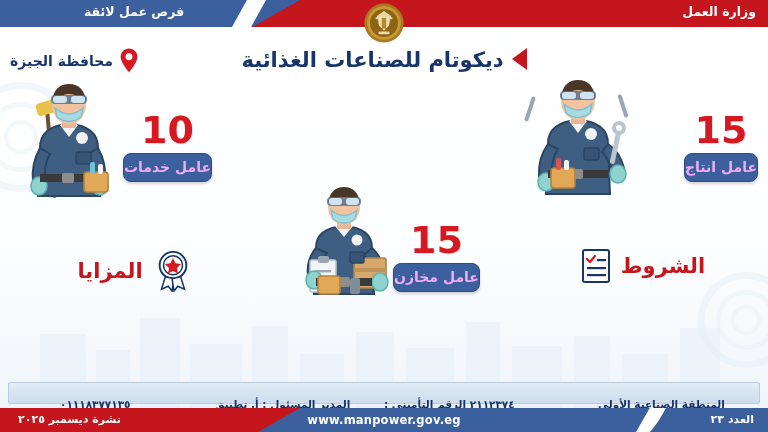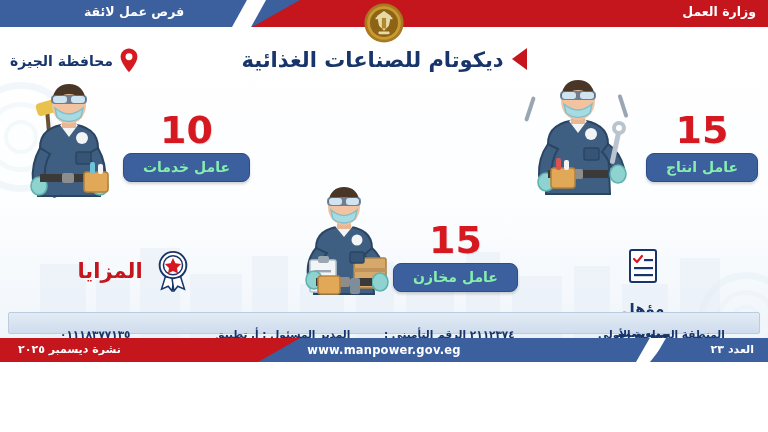--- a/index.html
+++ b/index.html
@@ -2,21 +2,21 @@
 <html lang="ar" dir="rtl"><head>
 <meta charset="utf-8">
 <style>
   * { box-sizing: border-box; margin: 0; padding: 0; }
   html, body {
     width: 768px; height: 432px;
     font-family: "DejaVu Sans", "Liberation Sans", sans-serif;
     overflow: hidden; background: #ffffff;
   }
   #poster {
-    position: relative; width: 768px; height: 362px;
+    position: relative; width: 768px; height: 432px;
     background: linear-gradient(180deg,#ffffff 0%,#fdfeff 55%,#eef4fa 100%);
     overflow: hidden;
     text-decoration: underline;
   }
 
   
   .wm { position: absolute; opacity: .45; pointer-events: none; }
   .gear { border-radius: 50%; border: 7px solid #e4eef7; }
   .gear::before, .gear::after {
     content:""; position:absolute; inset:14%; border-radius:50%;
@@ -75,22 +75,22 @@
   .gov-text { font-size:14px; font-weight:bold; color:#17356b; }
   .pin { width:18px; height:25px; }
 
   
   .job { position:absolute; z-index:5; text-align:center; }
   .job .num {
     font-size:38px; font-weight:bold; color:#d61921; line-height:.95;
     text-shadow:1px 1px 0 rgba(0,0,0,.10);
   }
   .job .chip {
-    margin-top:5px; display:inline-block; padding:5px 19px 6px;
-    background:#3c5f9e; color:#86efac; font-size:14px; font-weight:bold;
+    margin-top:5px; display:inline-block; padding:5px 0 6px;
+    background:#3c5f9e; color:#f0abfc; font-size:14px; font-weight:bold;
     border-radius:8px; box-shadow:0 2px 3px rgba(0,0,0,.18);
     border:1px solid #2f4d84;
   }
   #job-services { left:123px; top:112px; }
   #job-production { right:10px; top:112px; }
   #job-warehouse { left:393px; top:222px; }
 
   
   .section { position:absolute; z-index:5; text-align:center; }
   .sec-head { display:flex; align-items:center; justify-content:center; gap:10px;text-align:right; }
@@ -335,31 +335,28 @@
         <path d="M20 8.5l2.6 5.4 5.9.8-4.3 4.1 1 5.9L20 21.9l-5.2 2.8 1-5.9-4.3-4.1 5.9-.8z" fill="#d61921"></path>
         <path d="M12 28 l-4 13 l7-3 l4 5 l2-13 Z" fill="#ffffff" stroke="#17356b" stroke-width="1.6"></path>
         <path d="M28 28 l4 13 l-7-3 l-4 5 l-2-13 Z" fill="#ffffff" stroke="#17356b" stroke-width="1.6"></path>
       </svg>
       <div class="sec-title">المزايا</div>
     </div>
   </div>
 
   <div class="section" id="conditions">
     <div class="sec-head">
+      <div class="sec-title">الشروط</div>
       <svg class="clip-icon" viewBox="0 0 30 36">
         <rect x="2" y="2" width="26" height="32" rx="2" fill="#ffffff" stroke="#17356b" stroke-width="2"></rect>
         <path d="M6 11 l3 3 l5-6" fill="none" stroke="#d61921" stroke-width="2.2" stroke-linecap="round" stroke-linejoin="round"></path>
         <rect x="16" y="11" width="9" height="2.2" fill="#17356b"></rect>
         <rect x="6" y="19" width="19" height="2.2" fill="#17356b"></rect>
         <rect x="6" y="26" width="19" height="2.2" fill="#17356b"></rect>
       </svg>
-    </div>
-    <div class="sec-body">
-      <div>مؤهل</div>
-      <div>متوسط</div>
     </div>
   </div>
 
   <div class="infobar">
     <div class="cell c-area">المنطقة الصناعية الأولى</div>
     <div class="cell c-ins">
       <span>٢١١٢٣٧٤</span>
       <span>الرقم التأمينى :</span>
     </div>
     <div class="cell c-mgr">

